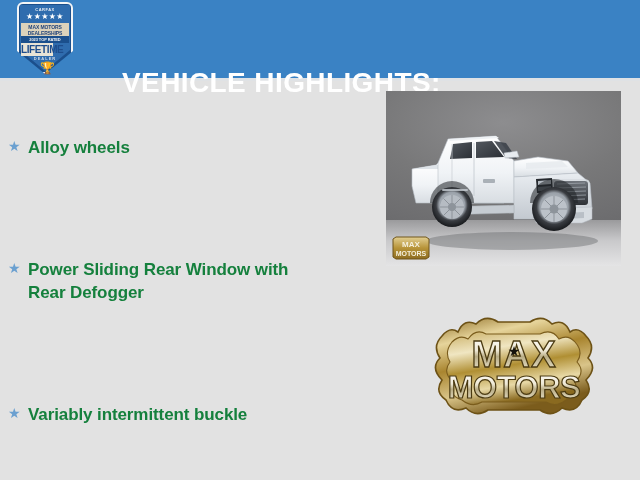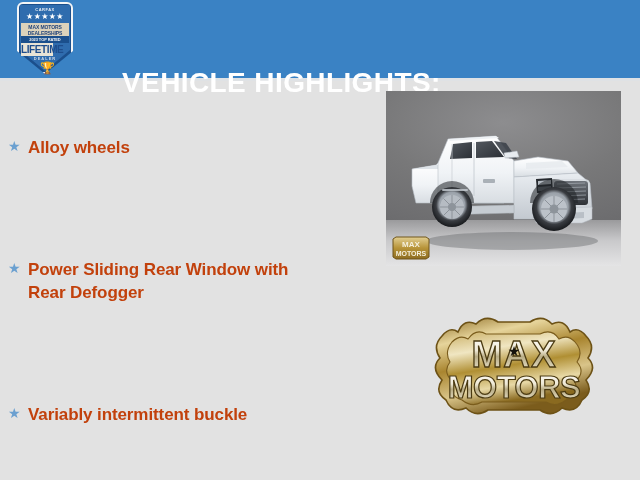--- a/index.html
+++ b/index.html
@@ -184,21 +184,21 @@
     width: 20px;
     font-size: 14px;
     line-height: 21px;
     color: #6ba0d0;
     text-align: left;
   }
   .bullet-text {
     flex: 1 1 auto;
     font-size: 17px;
     font-weight: bold;
-    color: #c2410c;
+    color: #15803d;
     line-height: 23px;
     max-width: 300px;
     letter-spacing: -0.1px;
   }
 
   
   .photo-frame {
     position: absolute;
     left: 386px;
     top: 91px;

